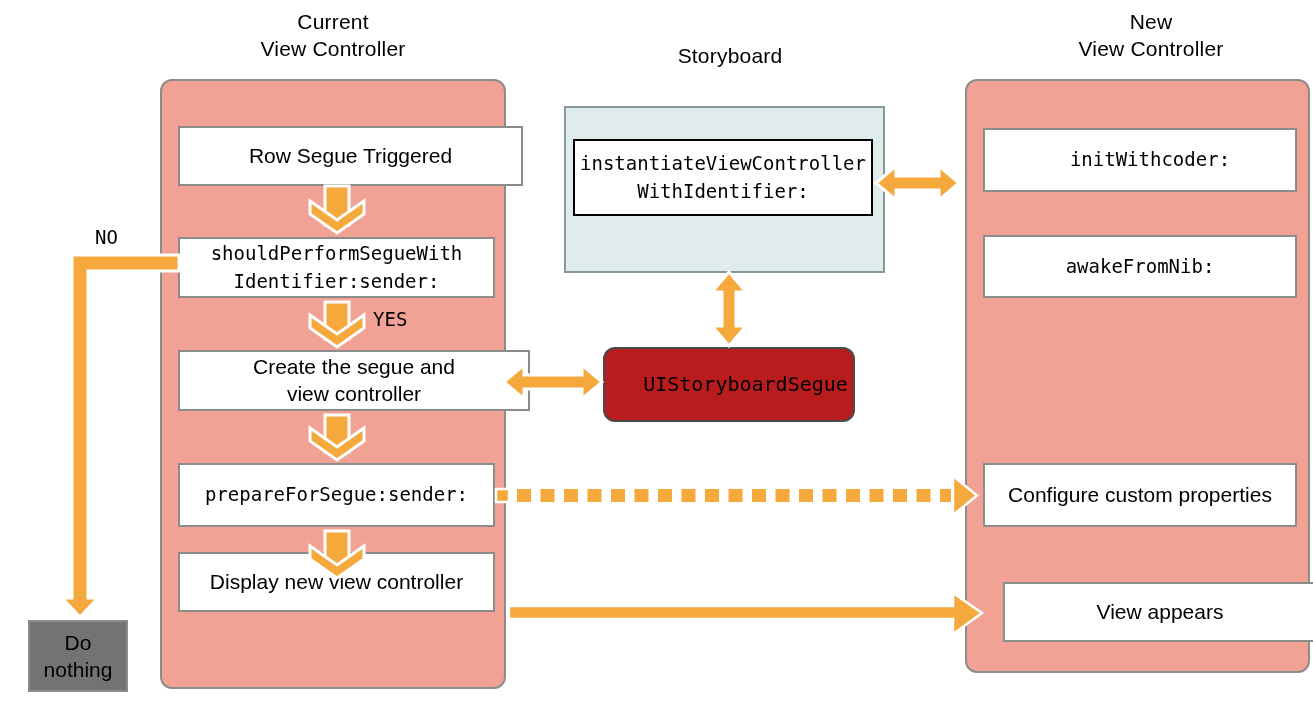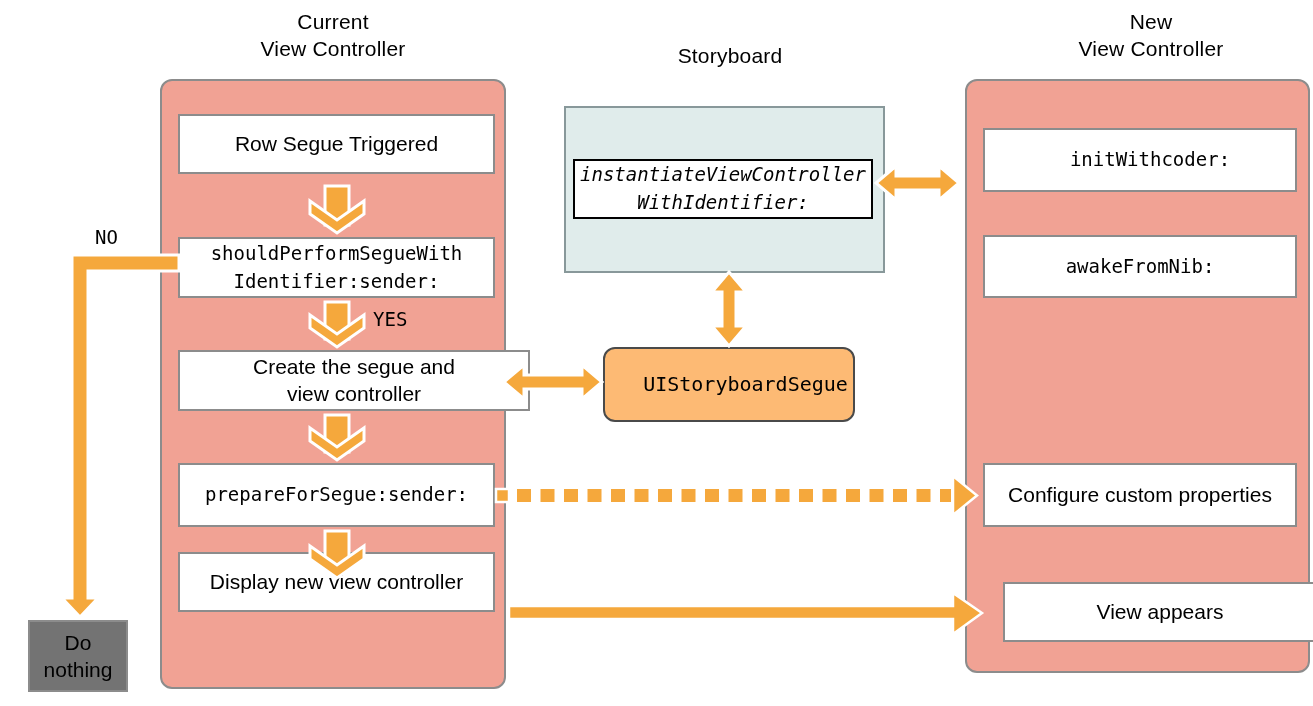--- a/index.html
+++ b/index.html
@@ -23,21 +23,21 @@
   .mono{font-family:"DejaVu Sans Mono","Liberation Mono",monospace;font-size:19px;line-height:1.45;}
   .sb-box{
     position:absolute;background:#E0ECEB;border:2px solid #88989A;box-sizing:border-box;z-index:2;
   }
   .sb-method{
     position:absolute;background:#fff;border:2px solid #000;box-sizing:border-box;
     display:flex;align-items:center;justify-content:center;text-align:center;
     white-space:pre-line;z-index:3;
   }
   .segue{
-    position:absolute;background:#fdba74;border:2px solid #4A4A4A;border-radius:12px;
+    position:absolute;background:#b91c1c;border:2px solid #4A4A4A;border-radius:12px;
     box-sizing:border-box;display:flex;align-items:center;justify-content:center;
     z-index:2;font-size:20px;padding-left:33px;
   }
   .donothing{
     position:absolute;background:#737373;border:2px solid #8C8C8C;box-sizing:border-box;
     display:flex;align-items:center;justify-content:center;text-align:center;
     white-space:pre-line;z-index:2;font-size:21px;line-height:1.3;
   }
   .decision{
     position:absolute;z-index:6;font-family:"DejaVu Sans Mono","Liberation Mono",monospace;
@@ -52,35 +52,35 @@
 
   <div class="title" style="left:168px;top:8px;width:300px;">Current
 View Controller</div>
   <div class="title" style="left:565px;top:42px;width:300px;">Storyboard</div>
   <div class="title" style="left:986px;top:8px;width:300px;">New
 View Controller</div>
 
   <div class="panel" style="left:145px;top:79px;width:346px;height:610px;"></div>
   <div class="panel" style="left:950px;top:79px;width:345px;height:594px;"></div>
 
-  <div class="node" style="left:163px;top:114px;width:317px;height:60px;">Row Segue Triggered</div>
+  <div class="node" style="left:163px;top:126px;width:345px;height:60px;">Row Segue Triggered</div>
   <div class="node mono" style="left:163px;top:237px;width:317px;height:61px;">shouldPerformSegueWith
 Identifier:sender:</div>
   <div class="node" style="left:163px;top:350px;width:352px;height:61px;">Create the segue and
 view controller</div>
   <div class="node mono" style="left:163px;top:463px;width:317px;height:64px;">prepareForSegue:sender:</div>
   <div class="node" style="left:163px;top:552px;width:317px;height:60px;">Display new view controller</div>
 
   <div class="node mono" style="left:968px;top:128px;width:314px;height:64px;padding-left:20px;">initWithcoder:</div>
   <div class="node mono" style="left:968px;top:235px;width:314px;height:63px;">awakeFromNib:</div>
   <div class="node" style="left:968px;top:463px;width:314px;height:64px;">Configure custom properties</div>
   <div class="node" style="left:988px;top:582px;width:314px;height:60px;">View appears</div>
 
   <div class="sb-box" style="left:549px;top:106px;width:321px;height:167px;"></div>
-  <div class="sb-method mono" style="left:558px;top:159px;width:300px;height:60px;font-style:italic;">instantiateViewController
+  <div class="sb-method mono" style="left:558px;top:139px;width:300px;height:77px;">instantiateViewController
 WithIdentifier:</div>
 
   <div class="segue mono" style="left:588px;top:347px;width:252px;height:75px;">UIStoryboardSegue</div>
 
   <div class="donothing" style="left:13px;top:620px;width:100px;height:72px;">Do
 nothing</div>
 
   <div class="decision" style="left:358px;top:308px;">YES</div>
   <div class="decision" style="left:80px;top:226px;">NO</div>
 

